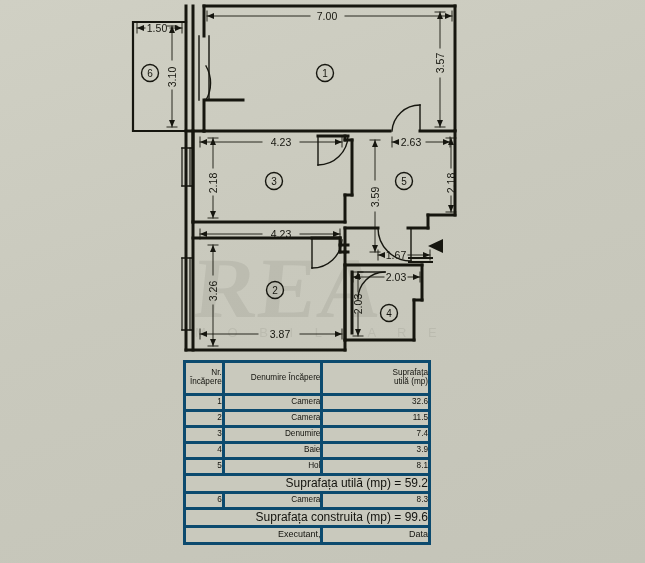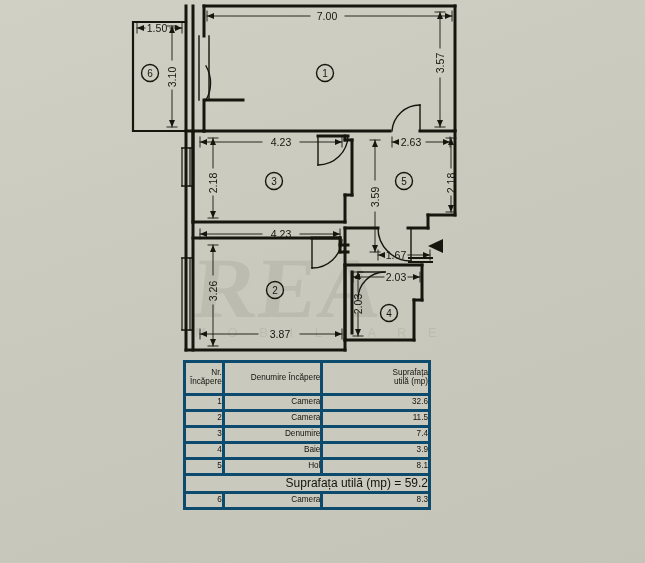--- a/index.html
+++ b/index.html
@@ -327,16 +327,23 @@
       <tr>
         <td class="span3" colspan="3">Suprafața utilă (mp) = 59.2</td>
       </tr>
 
       <tr>
         <td class="nr">6</td>
         <td class="nm">Camera</td>
         <td class="sf">8.3</td>
       </tr>
 
-
+      <tr>
+        <td class="span3" colspan="3">Suprafața construita (mp) = 99.6</td>
+      </tr>
+
+      <tr class="sigrow">
+        <td colspan="2">Executant,</td>
+        <td>Data</td>
+      </tr>
     </tbody>
   </table>
 </div>
 
 </body></html>

